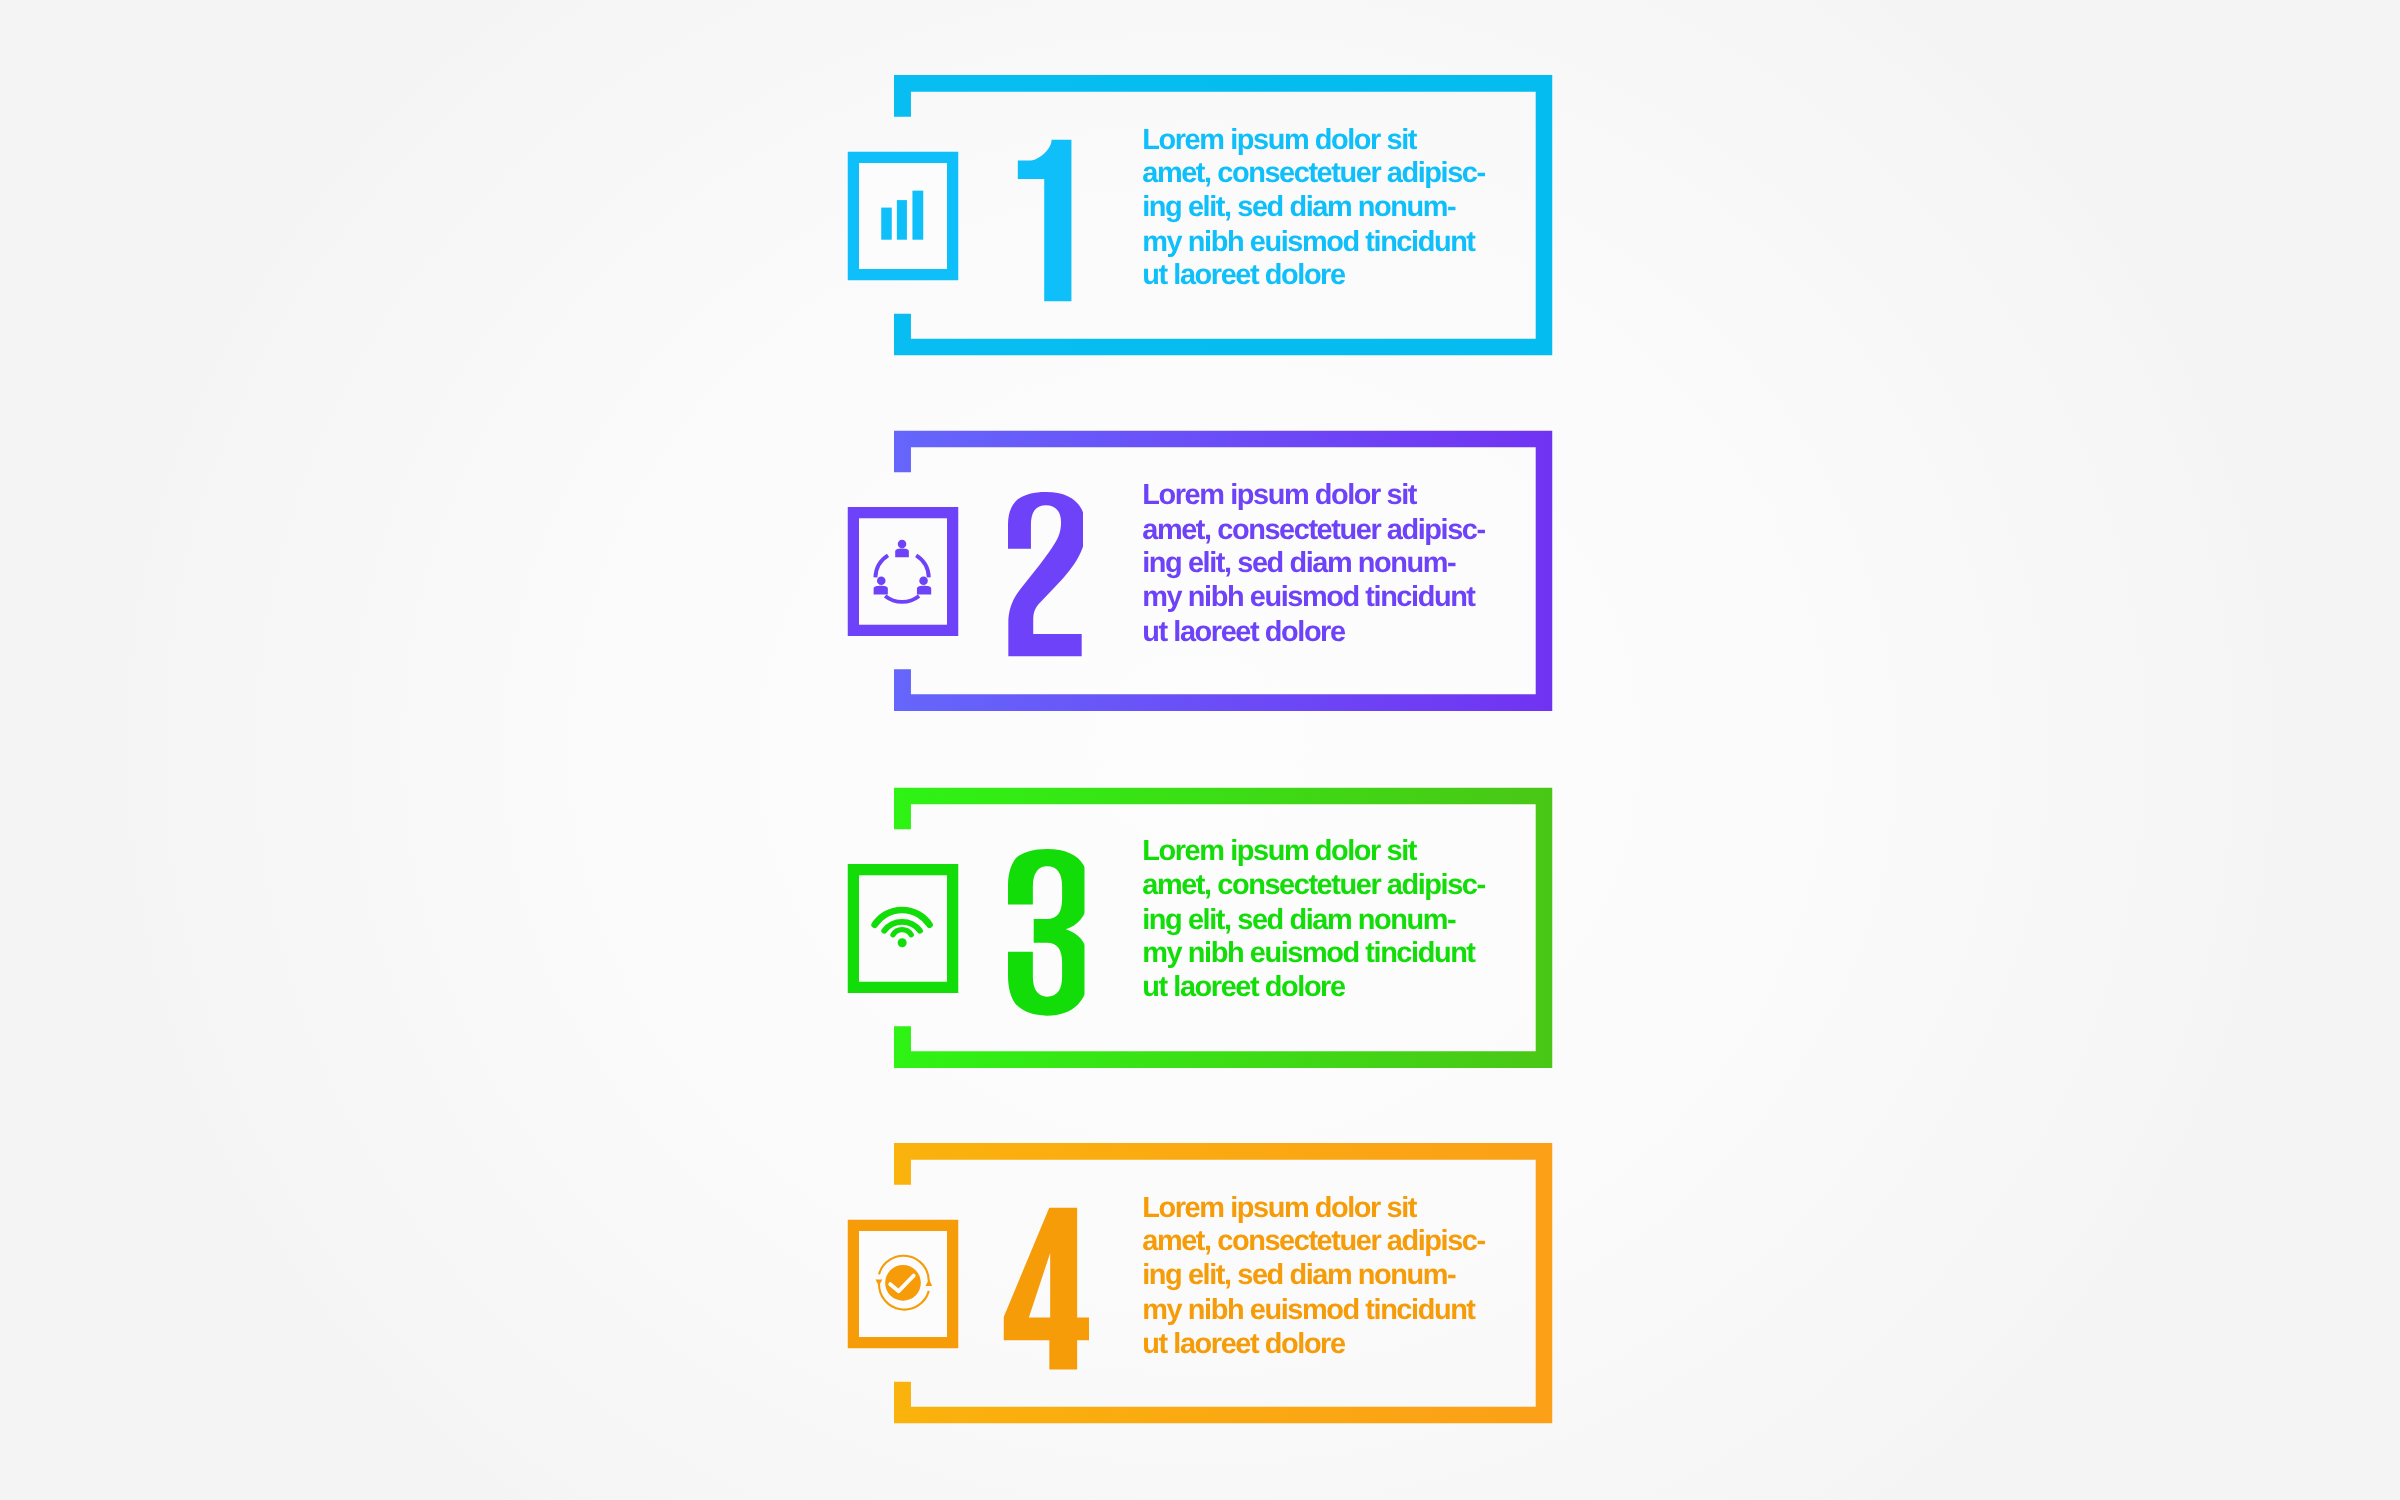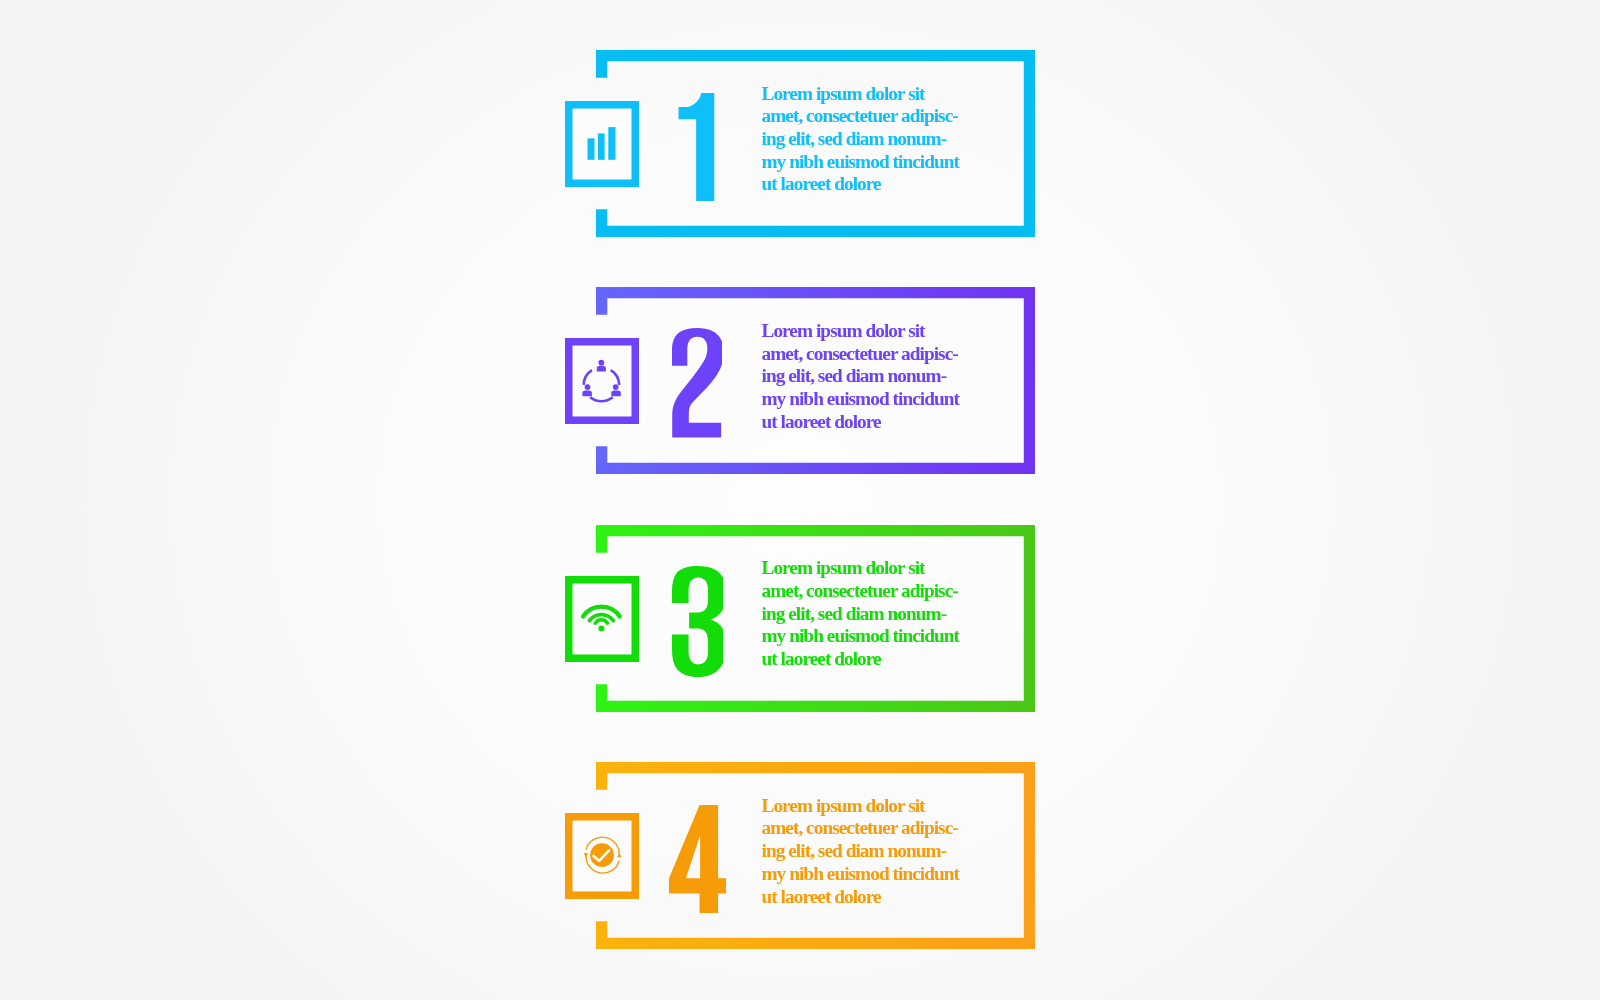--- a/index.html
+++ b/index.html
@@ -11,21 +11,21 @@
       #fafafa 60%, #f7f7f7 82%, #f5f5f5 95%, #f4f4f4 100%);}
   .row{position:absolute;left:0;width:1600px;height:187px;}
   .frame{position:absolute;left:596px;top:0;width:439px;height:187px;}
   .frame > svg{display:block;width:439px;height:187px;}
   .iconbox{position:absolute;left:565px;top:50.9px;width:74px;height:86px;}
   .iconbox > svg{display:block;width:74px;height:86px;}
   .num{position:absolute;line-height:0;}
   .num > svg{display:block;}
   .bodytext{position:absolute;left:761.5px;top:32.5px;width:260px;
             font-size:19.3px;font-weight:700;line-height:22.7px;letter-spacing:-0.95px;}
-  .bodytext > span{display:block;white-space:nowrap;font-family:Liberation Serif, serif;}
+  .bodytext > span{display:block;white-space:nowrap;}
 </style>
 </head>
 <body>
 
 <div class="stage">
   <div class="bgwash"></div>
   <div class="row" style="top:50px">
     <div class="frame">
       <svg viewBox="0 0 439 187">
         <defs>

